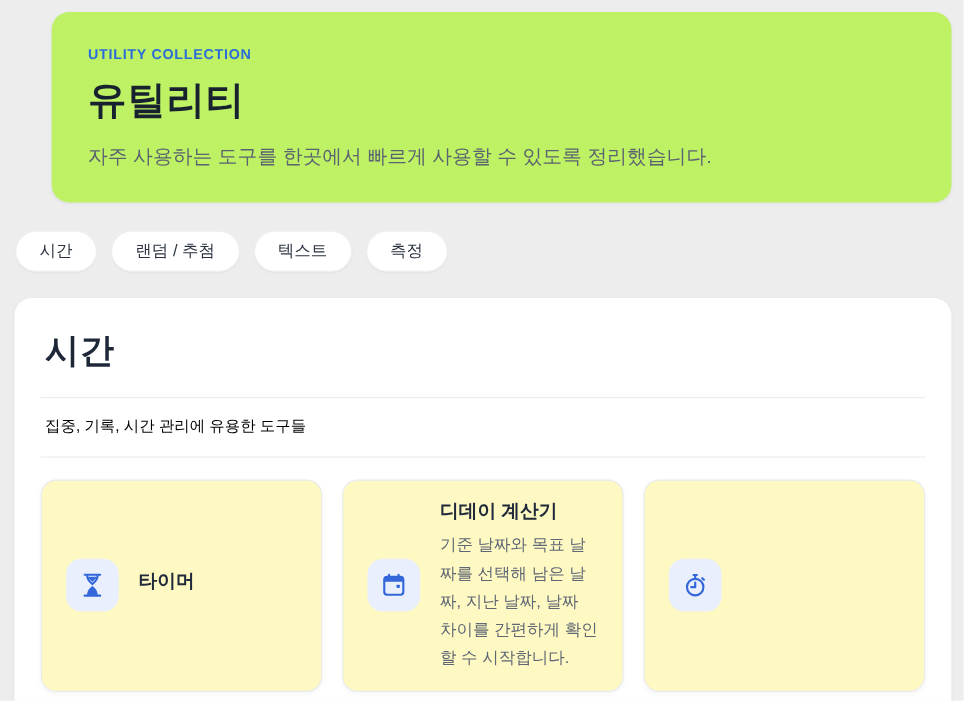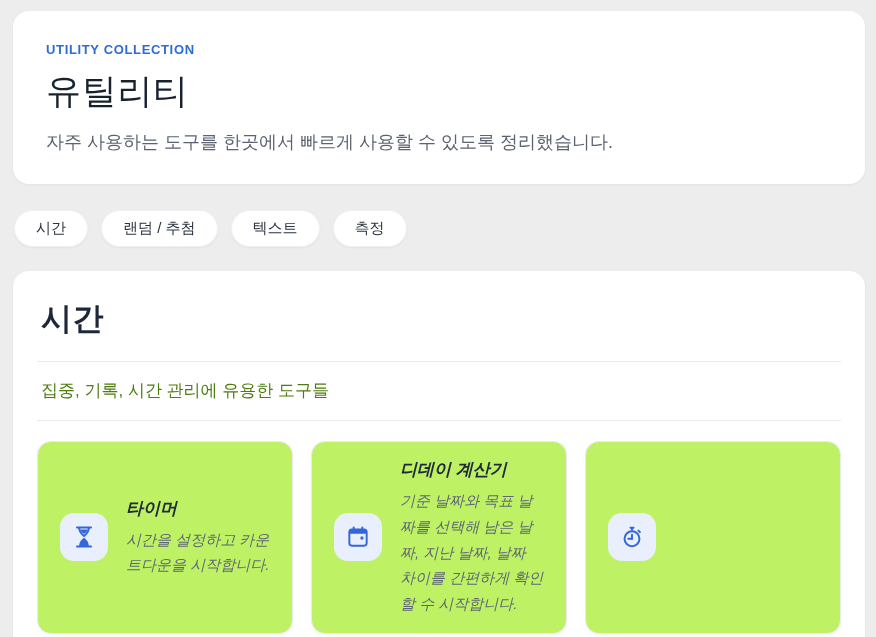--- a/index.html
+++ b/index.html
@@ -7,35 +7,36 @@
   body {
     background: #ededed;
     font-family: "Liberation Sans", "DejaVu Sans", sans-serif;
     overflow: hidden;
     color: #1a2433;
   }
   .page { padding: 11px 11px 0 13px; }
 
   
   .header-card {
-    background: #ffffff;
+    background: #bef264;
     border-radius: 16px;
     padding: 31px 33px 30px;
     box-shadow: 0 1px 3px rgba(16,24,40,.05);
+    margin-left: 34px;
   }
   .eyebrow {
     color: #2b6cd9;
     font-size: 13px;
     font-weight: 700;
     letter-spacing: .05em;
   }
   .page-title {
     margin: 11px 0 15px;
     font-size: 35px;
-    font-weight: 400;
+    font-weight: 700;
     color: #18222f;
     letter-spacing: .02em;
   }
   .header-desc {
     font-size: 18px;
     color: #5b6370;
   }
 
   
   .pill-row {
@@ -74,43 +75,42 @@
     padding: 2px 4px 21px;
     letter-spacing: .02em;
   }
   .divider {
     border: none;
     border-top: 1px solid #e9ebef;
     height: 0;
   }
   .section-desc {
     padding: 17px 4px 18px;
-    font-size: 17px;
-    color: #4d7c0f;
+    font-size: 14px;
+    color: #000000;
   }
 
   
   .tool-grid {
     margin-top: 20px;
     display: grid;
     grid-template-columns: repeat(3, 1fr);
     gap: 18px;
   }
   .tool-card {
-    background: #bef264;
+    background: #fef9c3;
     border: 1px solid #e9ebef;
     border-radius: 14px;
     min-height: 174px;
     padding: 16px 22px;
     display: flex;
     align-items: center;
     gap: 18px;
     box-shadow: 0 2px 5px rgba(0,0,0,.03);
     cursor: pointer;
-    font-style: italic;
   }
   .icon-box {
     flex: none;
     width: 48px;
     height: 48px;
     border-radius: 14px;
     background: #e9effc;
     display: flex;
     align-items: center;
     justify-content: center;
@@ -161,21 +161,20 @@
           <svg width="26" height="26" viewBox="0 0 24 24" fill="none" stroke="currentColor" stroke-width="1.8" stroke-linecap="round">
             <path d="M5.5 3.2h13"></path>
             <path d="M5.5 20.8h13"></path>
             <path d="M7.6 3.6c0 3.9 2.1 5.4 4.4 7.4 2.3-2 4.4-3.5 4.4-7.4" fill="none"></path>
             <path d="M8.5 5h7c-.5 1.7-1.9 2.8-3.5 4.1C10.4 7.8 9 6.7 8.5 5z" fill="currentColor" stroke="none"></path>
             <path d="M12 12.6c-2.3 2-4.4 3.5-4.4 7.6h8.8c0-4.1-2.1-5.6-4.4-7.6z" fill="currentColor" stroke="none"></path>
           </svg>
         </span>
         <div class="tool-text">
           <div class="tool-title">타이머</div>
-          <div class="tool-desc">시간을 설정하고 카운트다운을 시작합니다.</div>
         </div>
       </div>
 
       <div class="tool-card">
         <span class="icon-box">
           <svg width="26" height="26" viewBox="0 0 24 24" fill="none" stroke="currentColor" stroke-width="1.8" stroke-linecap="round">
             <rect x="4" y="5" width="16" height="15" rx="2.4"></rect>
             <path d="M4.4 9h15.2V7.4A2.4 2.4 0 0 0 17.2 5H6.8a2.4 2.4 0 0 0-2.4 2.4z" fill="currentColor" stroke="none"></path>
             <path d="M8 3.2v2"></path>
             <path d="M16 3.2v2"></path>

